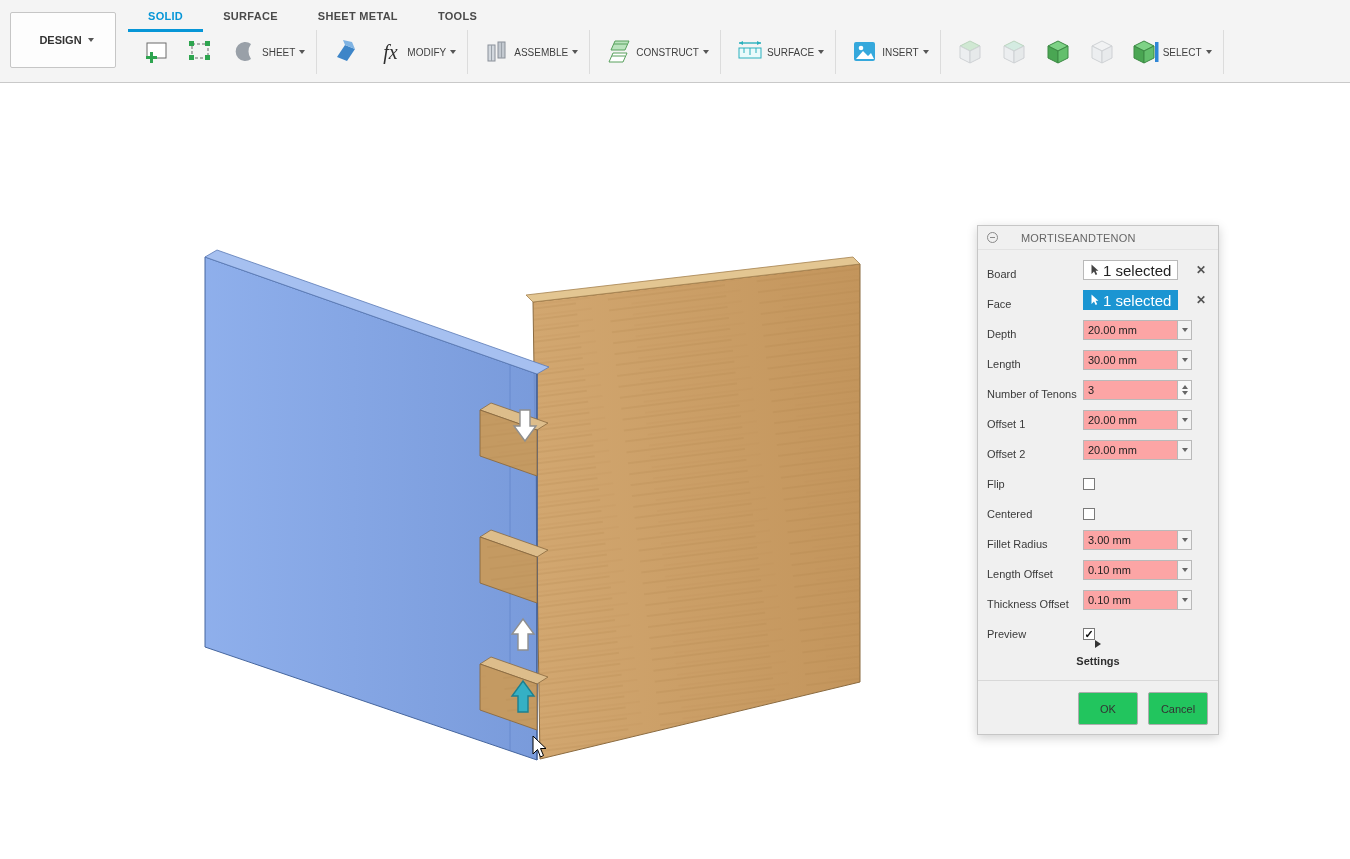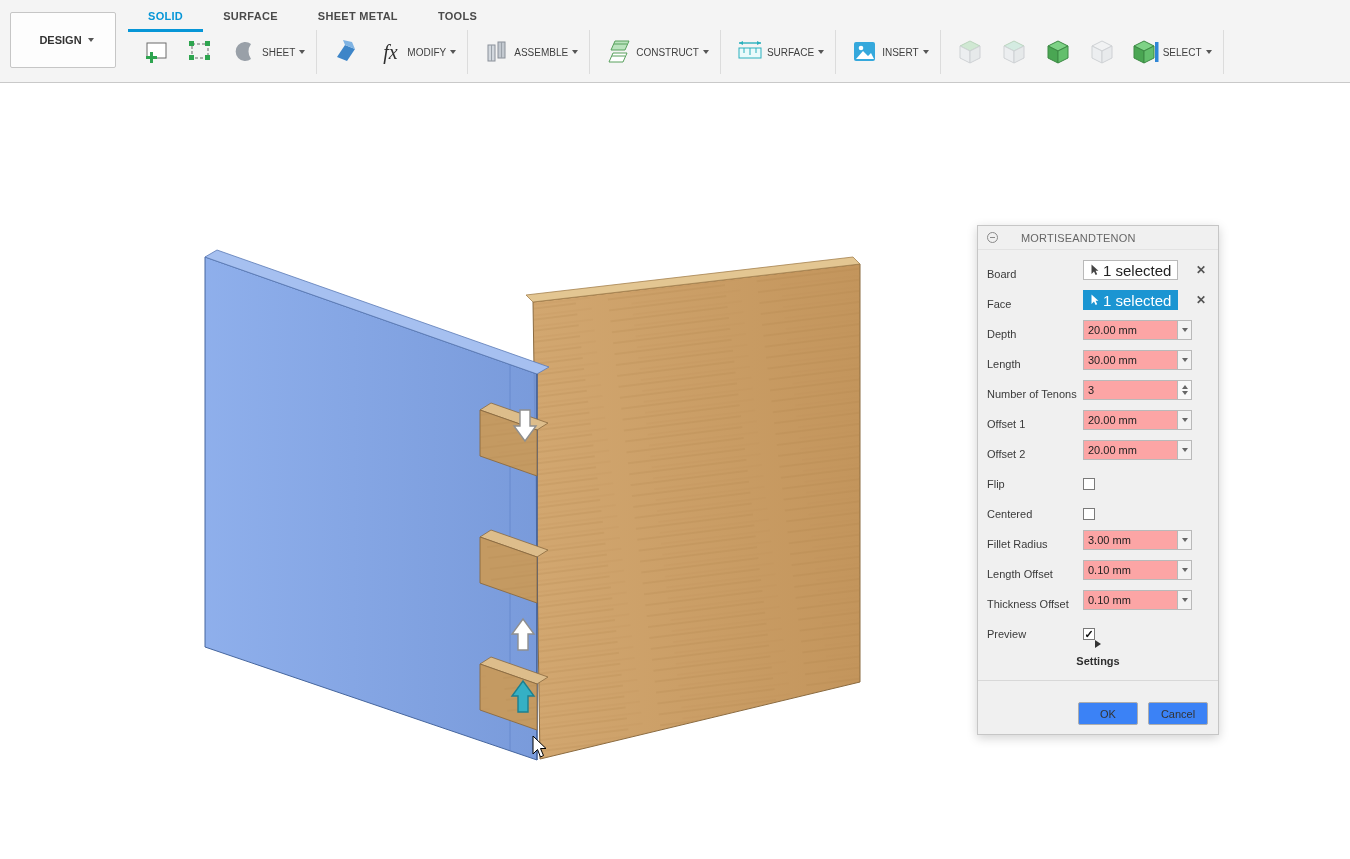--- a/index.html
+++ b/index.html
@@ -49,21 +49,21 @@
   .spin { width:14px; height:20px; border:1px solid #b9b9b9; border-left:none; background:#f8f8f8; display:flex; flex-direction:column; align-items:center; justify-content:center; gap:2px; }
   .spin .up { width:0;height:0;border-left:3px solid transparent;border-right:3px solid transparent;border-bottom:4px solid #666; }
   .spin .dn { width:0;height:0;border-left:3px solid transparent;border-right:3px solid transparent;border-top:4px solid #666; }
   .chip { display:flex; align-items:center; gap:4px; height:20px; padding:0 6px; background:#fff; border:1px solid #b9b9b9; font-size:15px; color:#222; }
   .chip.sel { background:#1b95d2; border-color:#1b95d2; color:#fff; }
   .xbtn { margin-left:auto; font-size:12px; font-weight:bold; color:#555; width:16px; text-align:center; }
   .chk { width:12px; height:12px; border:1px solid #7a7a7a; background:#fff; display:flex; align-items:center; justify-content:center; font-size:11px; font-weight:bold; color:#111; line-height:1; }
   .settings-row { height:34px; display:flex; align-items:center; gap:7px; padding:0 11px; font-weight:bold; color:#2e2e2e;flex-direction:column; }
   .tri-right { width:0; height:0; border-top:4px solid transparent; border-bottom:4px solid transparent; border-left:6px solid #333; }
   .dlg-footer { height:54px; display:flex; align-items:flex-end; justify-content:flex-end; gap:10px; padding:0 10px 9px; border-top:1px solid #d8d8d8; margin-top:6px; }
-  .btn { min-width:60px; height:23px; background:#3b82f6; border:1px solid #adadad; border-radius:2px; font-size:11px; color:#333; font-family:"Liberation Sans", sans-serif; }
+  .btn { min-width:60px; height:33px; background:#22c55e; border:1px solid #adadad; border-radius:2px; font-size:11px; color:#333; font-family:"Liberation Sans", sans-serif; }
 </style>
 </head>
 <body>
 
 <div class="topbar">
 
   <div class="design-btn">
     <span>DESIGN</span>
     <span class="caret"></span>
   </div>

